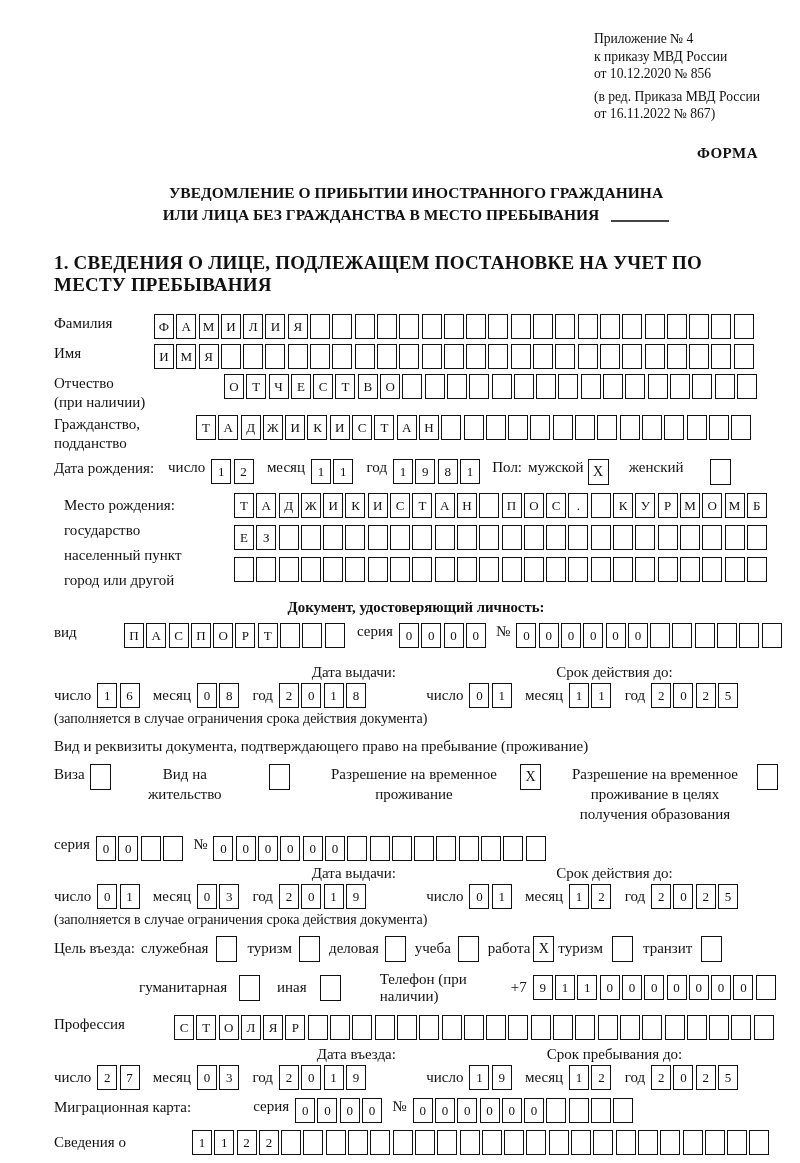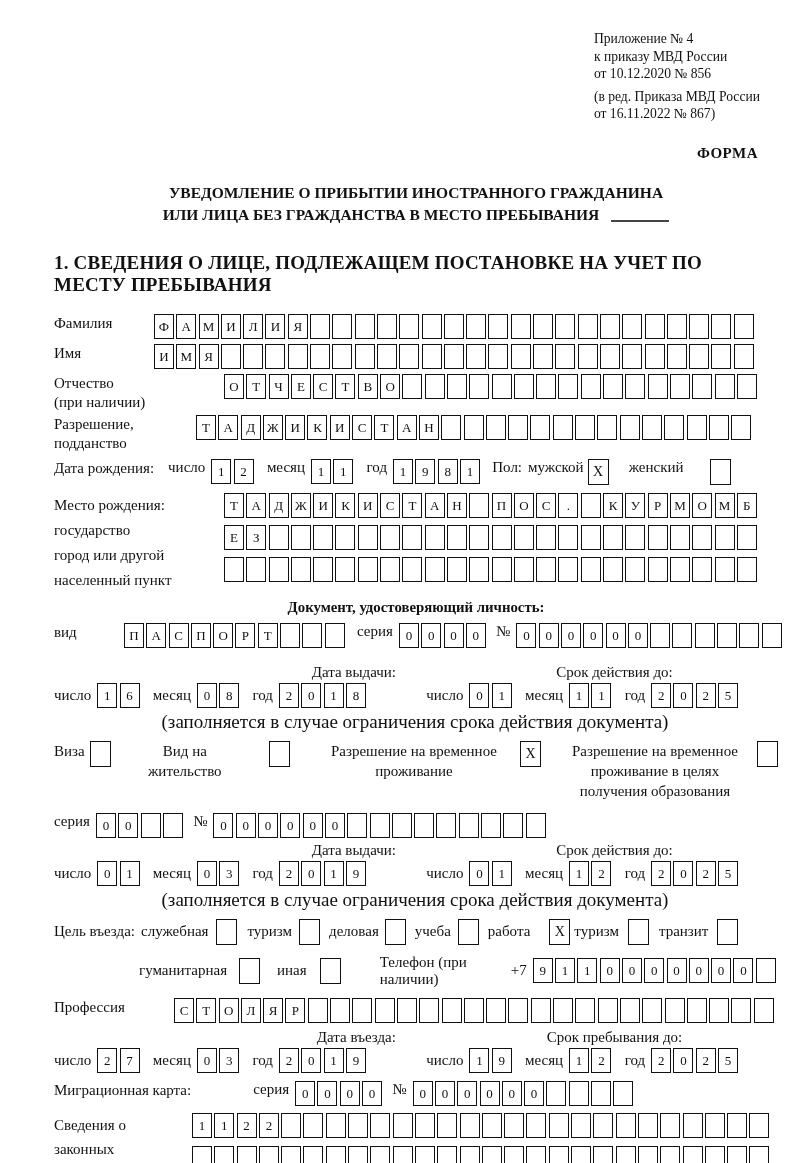--- a/index.html
+++ b/index.html
@@ -41,21 +41,21 @@
   .center-bold{text-align:center;font-weight:bold;font-size:14.8px;margin:6px 0 7px;}
   
   .dlabels{display:flex;font-size:15px;margin:3px 0 2px;}
   .dl1{width:345px;text-align:right;}
   .dl2{width:330px;text-align:center;margin-left:55px;}
   .dpair{display:flex;align-items:center;}
   .g-left,.g-right{display:flex;align-items:center;}
   .g-right{margin-left:58px;}
   .wlbl{margin-right:6px;}
   .mg{margin-left:11px;}
-  .limit-note{text-align:center;font-size:19px;margin:3px 2px 8px 0;}
+  .limit-note{text-align:left;font-size:14px;margin:3px 2px 8px 0;}
   
   .res-line{margin:4px 0;line-height:23px;}
   .res-opts{display:flex;align-items:flex-start;margin:6px 0 12px;}
   .opt{display:flex;align-items:flex-start;}
   .opt-lbl{white-space:pre-line;text-align:center;line-height:20px;}
   .pre{white-space:pre-line;}
   
   .p-opts{display:flex;align-items:center;margin:4px 0 9px;}
   .p-item{display:flex;align-items:center;}
 </style>
@@ -179,21 +179,21 @@
         <span class="cell"></span>
         <span class="cell"></span>
         <span class="cell"></span>
         <span class="cell"></span>
         <span class="cell"></span>
       </span>
   </div>
 
   <div class="row top" style="margin-bottom:6px;">
     <span class="lbl w142">
-      <span>Разрешение,</span>
+      <span>Гражданство,</span>
       <span class="l2">подданство</span>
     </span>
     <span class="cells">
         <span class="cell">Т</span>
         <span class="cell">А</span>
         <span class="cell">Д</span>
         <span class="cell">Ж</span>
         <span class="cell">И</span>
         <span class="cell">К</span>
         <span class="cell">И</span>
@@ -238,25 +238,25 @@
         <span class="cell">1</span>
       </span>
     <span style="margin-left:10px;">Пол:</span>
     <span style="margin-left:6px;">мужской</span>
     <span class="checkbox" style="margin-left:4px;">X</span>
     <span style="margin-left:20px;">женский</span>
     <span class="checkbox" style="margin-left:26px;"></span>
   </div>
 
   <div class="row top" style="margin-bottom:2px;">
-    <span class="lbl w170" style="line-height:25px;">
+    <span class="lbl w170" style="line-height:25px;margin-left:10px;">
       <span>Место рождения:</span>
       <span class="l2">государство</span>
+      <span class="l2">населенный пункт</span>
       <span class="l2">город или другой</span>
-      <span class="l2">населенный пункт</span>
     </span>
     <span class="stack">
       <span class="cells">
           <span class="cell">Т</span>
           <span class="cell">А</span>
           <span class="cell">Д</span>
           <span class="cell">Ж</span>
           <span class="cell">И</span>
           <span class="cell">К</span>
           <span class="cell">И</span>
@@ -412,20 +412,21 @@
       <span class="cells">
           <span class="cell">2</span>
           <span class="cell">0</span>
           <span class="cell">2</span>
           <span class="cell">5</span>
         </span>
     </span>
   </div>
   <div class="limit-note">(заполняется в случае ограничения срока действия документа)</div>
 
+  <div class="res-line">Вид и реквизиты документа, подтверждающего право на пребывание (проживание)</div>
 
   <div class="res-opts">
     <span class="opt">
       <span class="opt-lbl">Виза</span>
       <span class="checkbox" style="margin-left:5px;"></span>
     </span>
     <span class="opt" style="margin-left:22px;">
       <span class="opt-lbl">Вид на жительство</span>
       <span class="checkbox" style="margin-left:32px;"></span>
     </span>
@@ -527,21 +528,21 @@
       <span class="checkbox" style="margin-left:7px;"></span>
     </span>
     <span class="p-item" style="margin-left:9px;">
       <span>деловая</span>
       <span class="checkbox" style="margin-left:6px;"></span>
     </span>
     <span class="p-item" style="margin-left:9px;">
       <span>учеба</span>
       <span class="checkbox" style="margin-left:7px;"></span>
     </span>
-    <span class="p-item" style="margin-left:9px;gap:16px;">
+    <span class="p-item" style="margin-left:9px;">
       <span>работа</span>
       <span class="checkbox" style="margin-left:3px;">X</span>
     </span>
     <span class="p-item" style="margin-left:4px;">
       <span>туризм</span>
       <span class="checkbox" style="margin-left:9px;"></span>
     </span>
     <span class="p-item" style="margin-left:10px;">
       <span>транзит</span>
       <span class="checkbox" style="margin-left:9px;"></span>

